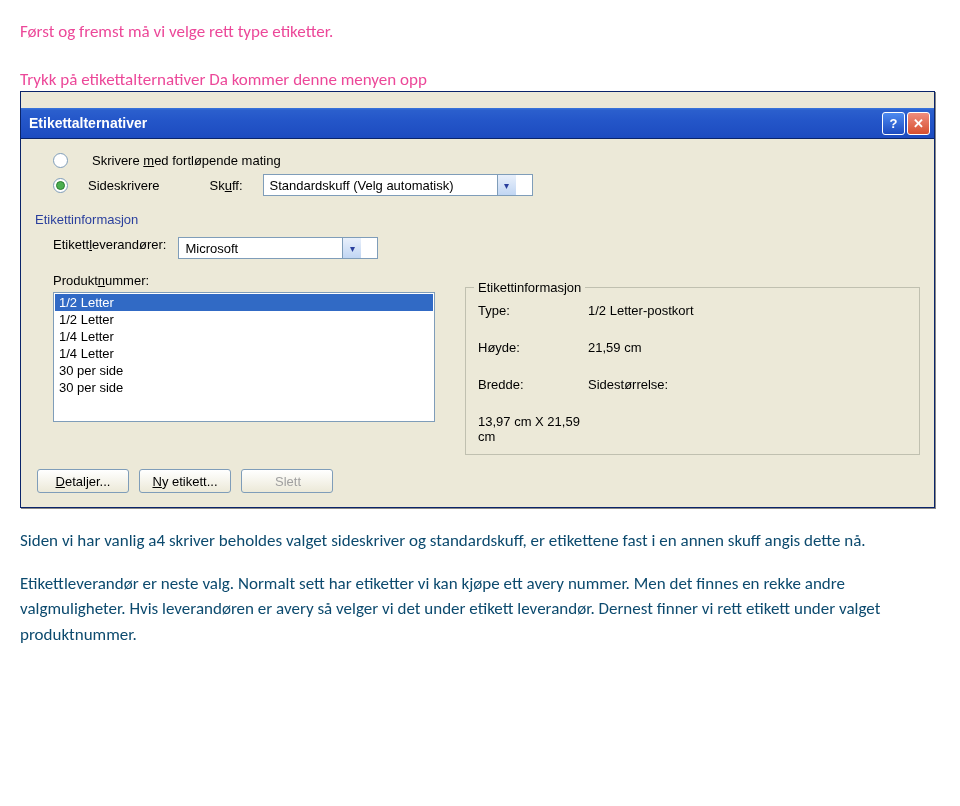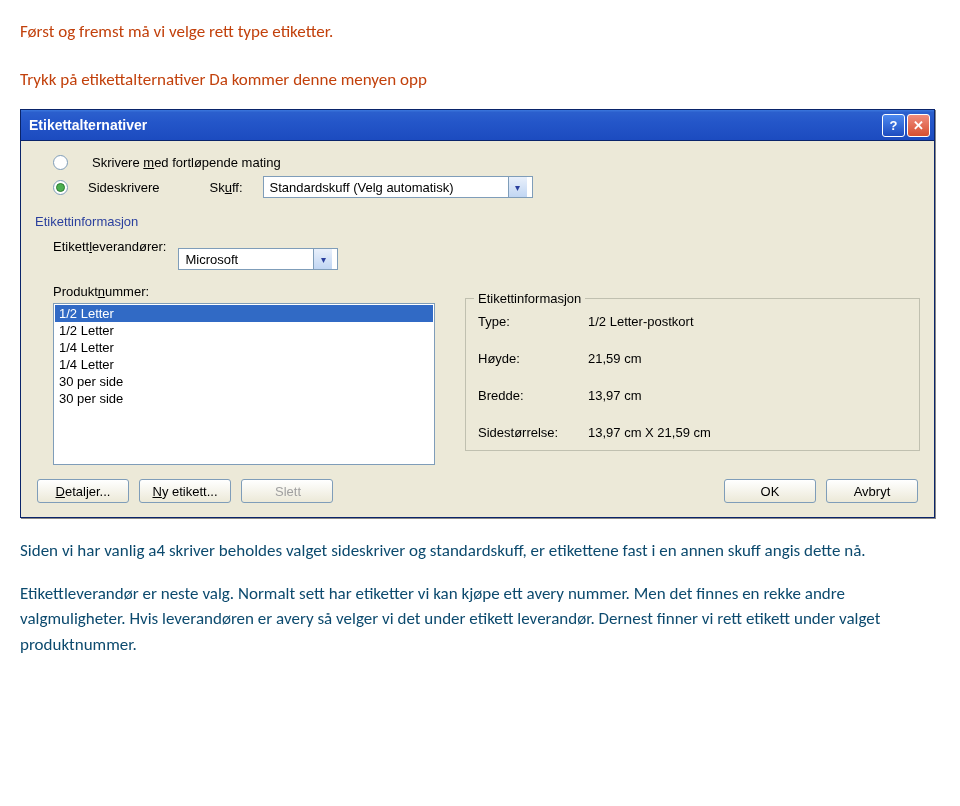--- a/index.html
+++ b/index.html
@@ -4,41 +4,41 @@
 <style>
   body {
     margin: 0;
     padding: 20px;
     font-family: Calibri, Arial, sans-serif;
     background: #fff;
     width: 920px;
   }
   .intro-text {
     font-size: 17px;
-    color: #c2410c;
-    margin-bottom: 18px;
+    color: #ec4899;
     line-height: 1.4;
   }
   .dialog {
     width: 913px;
     border: 1px solid #0a246a;
     background: #ece9d8;
     font-family: Tahoma, Arial, sans-serif;
     font-size: 13px;
     box-shadow: 1px 1px 0 #888;
   }
   .titlebar {
     background: linear-gradient(to bottom, #3b77dd 0%, #2b5fcd 8%, #2456c9 40%, #1c4bc0 100%);
     color: #fff;
     height: 30px;
     display: flex;
     align-items: center;
     justify-content: space-between;
     padding: 0 4px 0 8px;
     border-bottom: 1px solid #0a246a;
+    margin-top: 16px;
   }
   .titlebar-title {
     font-weight: bold;
     font-size: 14px;
   }
   .titlebar-buttons {
     display: flex;
     gap: 2px;
   }
   .titlebar-btn {
@@ -93,21 +93,21 @@
   }
   .underline-letter { text-decoration: underline; }
   .inline-label { margin-left: 30px; }
   .dropdown {
     display: inline-flex;
     align-items: center;
     justify-content: space-between;
     border: 1px solid #7f9db9;
     background: #fff;
     height: 22px;
-    padding: 0 5px 0 6px;
+    padding: 0 16px 0 6px;
     font-size: 13px;
     box-sizing: border-box;
   }
   .dropdown .dd-btn {
     width: 18px;
     height: 20px;
     background: linear-gradient(to bottom,#e9f0fb,#c1d6f3);
     border-left: 1px solid #7f9db9;
     display:flex;
     align-items:center;
@@ -125,21 +125,21 @@
     display:flex;
     gap:30px;
     margin-top:6px;
   }
   .col-left { flex:0 0 400px; }
   .col-right { flex:1; }
   .field-label { margin:6px 0 4px 18px; }
   .listbox {
     border:1px solid #7f9db9;
     background:#fff;
-    height:162px;
+    height:130px;
     margin:0 0 0 18px;
     font-size:13px;
     overflow-y:scroll;
     position:relative;
     box-sizing:border-box;
   }
   .listbox-inner { padding:1px; }
   .list-item {
     padding:1px 4px;
   }
@@ -239,21 +239,21 @@
       <span class="dropdown" style="width:270px;">
         <span>Standardskuff (Velg automatisk)</span>
         <span class="dd-btn">▾</span>
       </span>
     </div>
 
     <div class="section-label" style="margin-top:16px;">Etikettinformasjon</div>
 
     <div class="row-lev">
       <span>Etikett<span class="underline-letter">l</span>everandører:</span>
-      <span class="dropdown" style="width:160px;margin-top:9px;">
+      <span class="dropdown" style="width:200px;">
         <span>Microsoft</span>
         <span class="dd-btn">▾</span>
       </span>
     </div>
 
     <div class="two-col">
       <div class="col-left">
         <div class="field-label">Produkt<span class="underline-letter">n</span>ummer:</div>
         <div class="listbox">
           <div class="listbox-inner">
@@ -269,38 +269,33 @@
       <div class="col-right">
         <div style="height:20px;"></div>
         <div class="info-box">
           <span class="info-box-title">Etikettinformasjon</span>
           <div class="info-grid">
             <div>Type:</div>
             <div>1/2 Letter-postkort</div>
             <div>Høyde:</div>
             <div>21,59 cm</div>
             <div>Bredde:</div>
-            <div>13,97 cm</div>
             <div>Sidestørrelse:</div>
             <div>13,97 cm X 21,59 cm</div>
           </div>
         </div>
       </div>
     </div>
 
     <div class="button-row">
       <div class="button-group-left">
         <button class="btn"><span class="underline-letter">D</span>etaljer...</button>
         <button class="btn"><span class="underline-letter">N</span>y etikett...</button>
         <button class="btn disabled">Slett</button>
       </div>
-      <div class="button-group-right">
-        <button class="btn">OK</button>
-        <button class="btn">Avbryt</button>
-      </div>
     </div>
 
   </div>
 </div>
 
 <div class="after-text">
   <p>Siden vi har vanlig a4 skriver beholdes valget sideskriver og standardskuff, er etikettene fast i en annen skuff angis dette nå.</p>
   <p>Etikettleverandør er neste valg. Normalt sett har etiketter vi kan kjøpe ett avery nummer. Men det finnes en rekke andre valgmuligheter. Hvis leverandøren er avery så velger vi det under etikett leverandør. Dernest finner vi rett etikett under valget produktnummer.</p>
 </div>
 

